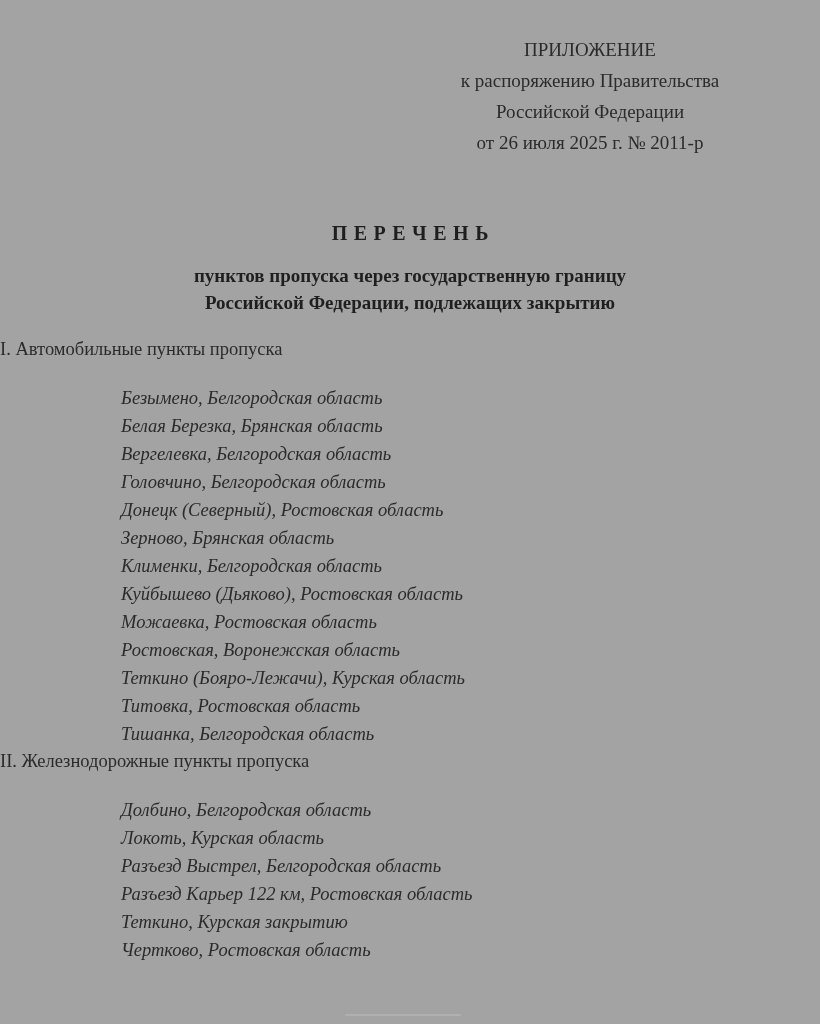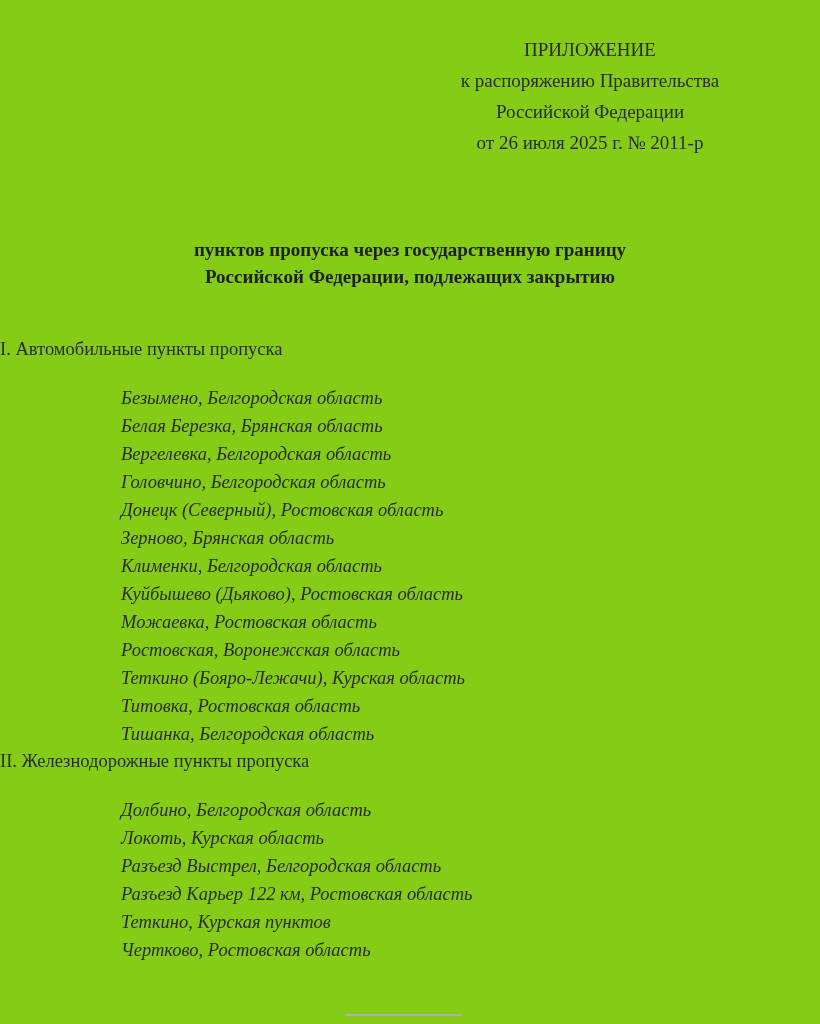--- a/index.html
+++ b/index.html
@@ -16,21 +16,21 @@
     font-family: "Liberation Serif", "DejaVu Serif", serif;
     color: #2b2b2b;
     -webkit-font-smoothing: antialiased;
   }
 
   .page {
     position: relative;
     width: 820px;
     height: 1024px;
     box-sizing: border-box;
-    background: #84cc16;
+    background: #a3a3a3;
   }
 
   
   .doc-header {
     position: absolute;
     top: 34px;
     left: 410px;
     width: 360px;
     text-align: center;
     font-size: 19px;
@@ -120,20 +120,21 @@
 <div class="page">
 
   <div class="doc-header">
     <span class="hline">ПРИЛОЖЕНИЕ</span>
     <span class="hline">к распоряжению Правительства</span>
     <span class="hline">Российской Федерации</span>
     <span class="hline">от 26 июля 2025 г. № 2011-р</span>
   </div>
 
   <div class="title-block">
+    <div class="doc-title">ПЕРЕЧЕНЬ</div>
     <div class="doc-subtitle">
       <span class="sline">пунктов пропуска через государственную границу</span>
       <span class="sline">Российской Федерации, подлежащих закрытию</span>
     </div>
   </div>
 
   <div class="sections">
 
     <div class="section">
       <div class="section-heading">I. Автомобильные пункты пропуска</div>
@@ -154,21 +155,21 @@
       </ul>
     </div>
 
     <div class="section">
       <div class="section-heading">II. Железнодорожные пункты пропуска</div>
       <ul class="entry-list">
         <li class="entry-item">Долбино, Белгородская область</li>
         <li class="entry-item">Локоть, Курская область</li>
         <li class="entry-item">Разъезд Выстрел, Белгородская область</li>
         <li class="entry-item">Разъезд Карьер 122 км, Ростовская область</li>
-        <li class="entry-item">Теткино, Курская пунктов</li>
+        <li class="entry-item">Теткино, Курская закрытию</li>
         <li class="entry-item">Чертково, Ростовская область</li>
       </ul>
     </div>
 
   </div>
 
   <div class="footer-rule"></div>
 
 </div>
 

